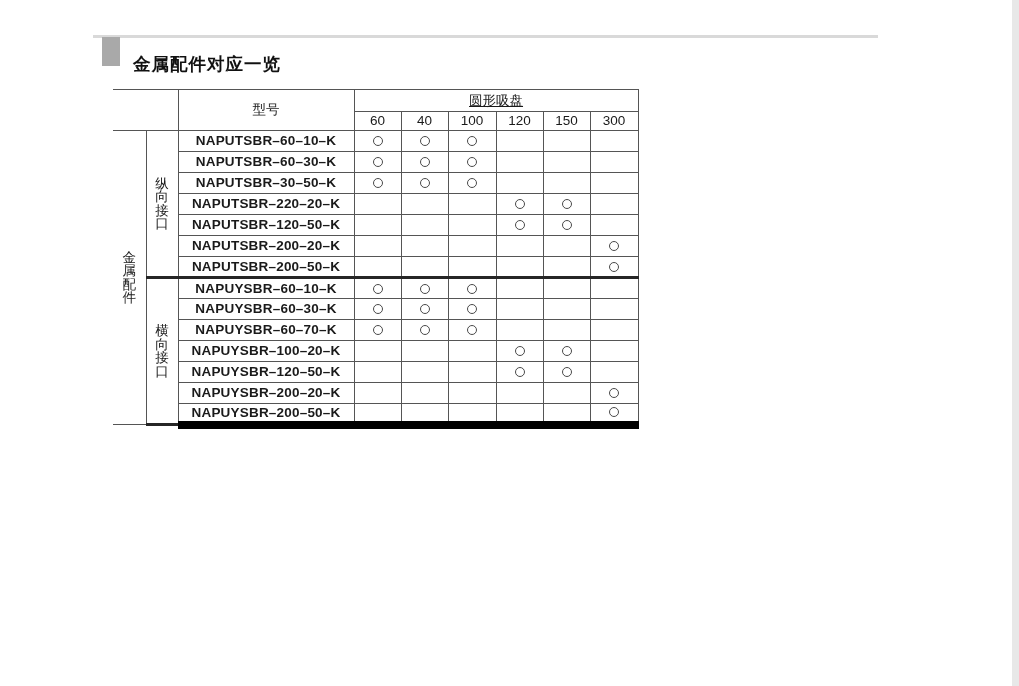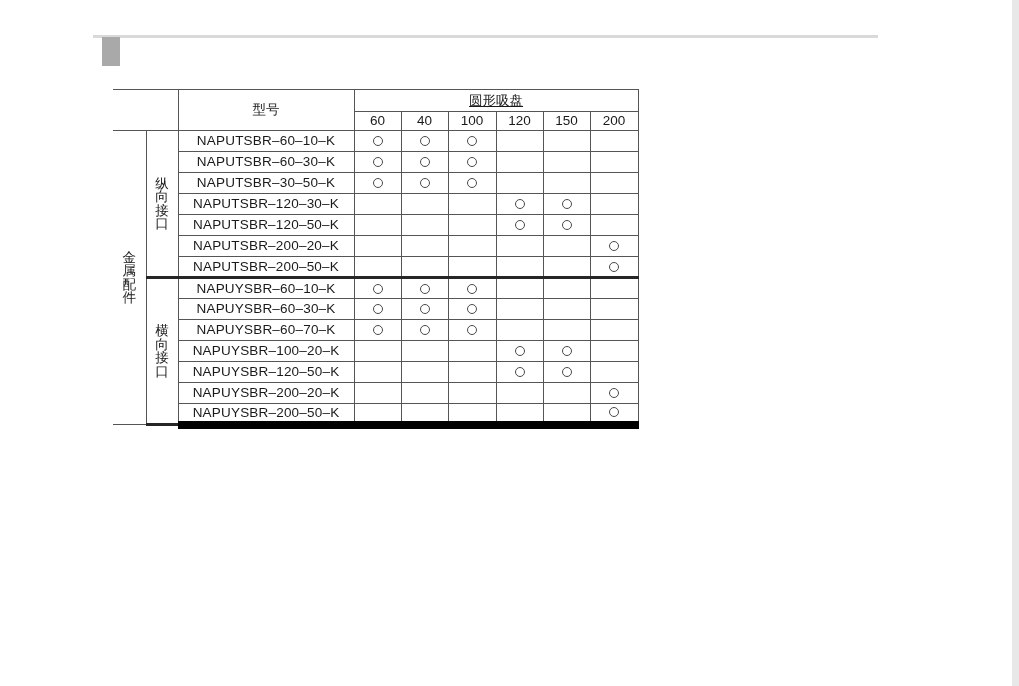--- a/index.html
+++ b/index.html
@@ -71,41 +71,42 @@
     border-left: none !important;
     border-bottom: 3px solid #262626;
     font-size: 14px;
   }
   .cell-group { font-size: 14px; }
   .cell-group.last-group { border-bottom: 3px solid #262626; }
   .vertical {
     white-space: pre-line; line-height: 16.5px; letter-spacing: 0;
   }
   .cell-model {
-    font-size: 14px; letter-spacing: 0.2px; text-align: center;
+    font-size: 14px; letter-spacing: 0.2px; text-align: center; font-weight: bold;
   }
   .group-sep { border-top: 3px solid #262626 !important; }
   tr.last-row td { border-bottom: 8px solid #000000; }
 
   .circle {
     display: block; margin: 0 auto;
     width: 10px; height: 10px;
     border: 1.3px solid #4a4a4a; border-radius: 50%;
     box-sizing: border-box;
   }
 </style>
 </head>
 <body>
 
 <div class="page">
 
   <div class="edge-strip"></div>
 
   <div class="section-rule"></div>
   <div class="section-bullet"></div>
+  <h1 class="page-title">金属配件对应一览</h1>
 
   <table class="compat">
     <colgroup>
       <col style="width:33px">
       <col style="width:32px">
       <col style="width:176px">
       <col style="width:47px">
         <col style="width:47px">
         <col style="width:48px">
       <col style="width:47px">
@@ -117,21 +118,21 @@
         <td class="cell-corner" colspan="2" rowspan="2"></td>
         <td class="cell-model-header" rowspan="2">型号</td>
         <td class="cell-span-header" colspan="6">圆形吸盘</td>
       </tr>
       <tr class="hrow2">
         <td class="cell-size">60</td>
         <td class="cell-size">40</td>
         <td class="cell-size">100</td>
         <td class="cell-size">120</td>
         <td class="cell-size">150</td>
-        <td class="cell-size">200</td>
+        <td class="cell-size">300</td>
       </tr>
     </thead>
     <tbody>
         <tr>
           <td rowspan="14" class="cell-side vertical">金
 属
 配
 件</td>
           <td rowspan="7" class="cell-group vertical">纵
 向
@@ -175,21 +176,21 @@
             <span class="circle"></span>
           </td>
           <td class="cell-mark">
             <span class="circle"></span>
           </td>
           <td class="cell-mark"></td>
           <td class="cell-mark"></td>
           <td class="cell-mark"></td>
         </tr>
         <tr>
-          <td class="cell-model">NAPUTSBR–120–30–K</td>
+          <td class="cell-model">NAPUTSBR–220–20–K</td>
           <td class="cell-mark"></td>
           <td class="cell-mark"></td>
           <td class="cell-mark"></td>
           <td class="cell-mark">
             <span class="circle"></span>
           </td>
           <td class="cell-mark">
             <span class="circle"></span>
           </td>
           <td class="cell-mark"></td>

